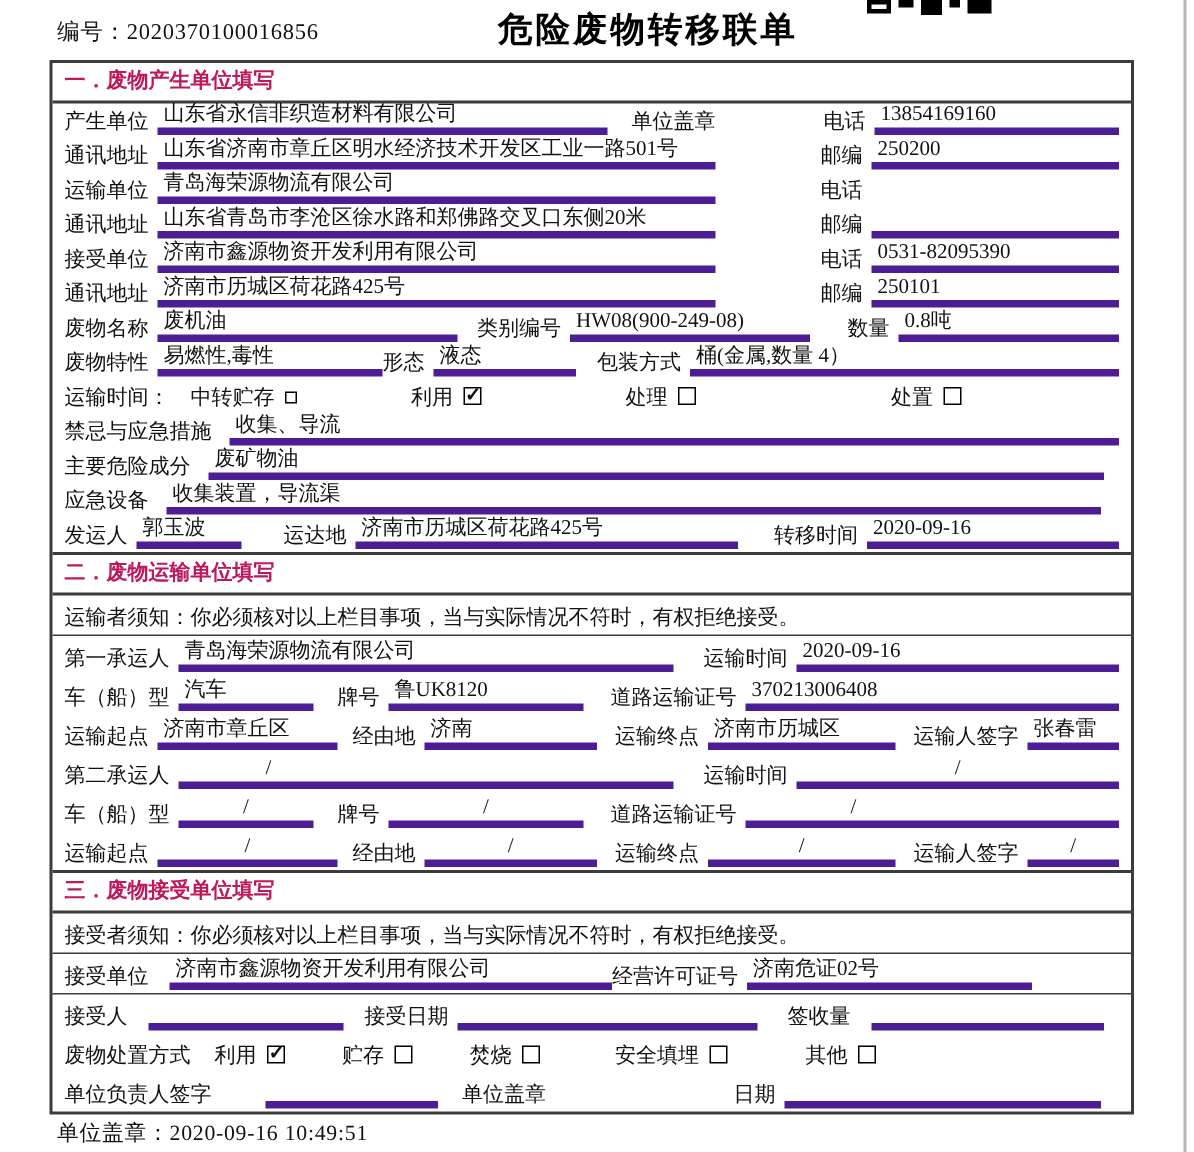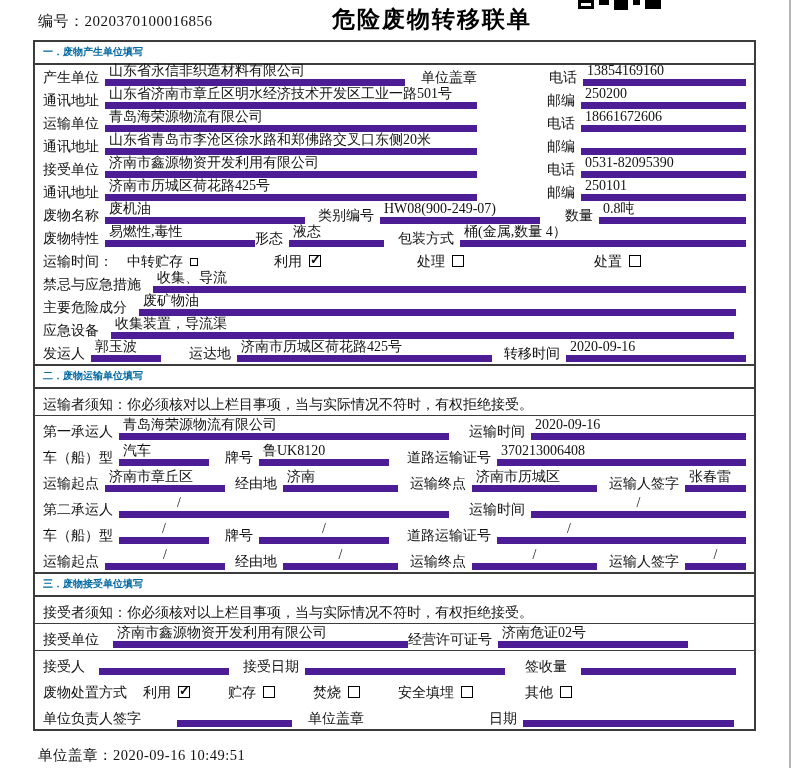--- a/index.html
+++ b/index.html
@@ -15,30 +15,30 @@
   .qr{position:absolute;left:578px;top:0;height:11px;display:flex;align-items:flex-start;gap:5px}
   .qr .b{background:#000}
   .qr .outline{width:16px;height:9px;border:3px solid #000;background:#fff;box-sizing:border-box}
   .page-edge{position:absolute;left:789px;top:0;width:2px;height:768px;background:#b5b5b5}
 
   .form{
     position:absolute;left:33px;top:40px;width:723px;box-sizing:border-box;
     border:2px solid #3c3c3c;background:#fff;
   }
   .sec-h{
-    font-family:"Liberation Sans","DejaVu Sans",sans-serif;font-weight:bold;font-size:10px;
-    padding:3px 8px 4px;border-bottom:2px solid #3c3c3c;color:#0369a1;
+    font-family:"Liberation Sans","DejaVu Sans",sans-serif;font-weight:bold;font-size:14px;
+    padding:3px 8px 4px;border-bottom:2px solid #3c3c3c;color:#be185d;
   }
   .sec-h.bt{border-top:2px solid #3c3c3c}
   .row{display:flex;align-items:flex-end;height:21px;padding:0 8px 2px;line-height:1.25}
   .row.h26{height:24px}
   .row.bb{border-bottom:1px solid #3c3c3c}
   .lbl{white-space:nowrap;flex-shrink:0}
   .fld{
-    border-bottom:7px solid #4c1d95;padding:0 4px;white-space:nowrap;margin-left:6px;
+    border-bottom:5px solid #4c1d95;padding:0 4px;white-space:nowrap;margin-left:6px;
     flex-shrink:0;min-height:16px;box-sizing:border-box;overflow:hidden;
   }
   .grow{flex:1 1 auto;min-width:0}
   .ctr{text-align:center}
   .chk{display:inline-block;width:12px;height:12px;border:1px solid #000;margin-left:7px;vertical-align:-1px;position:relative;box-sizing:border-box}
   .chk.small{width:8px;height:8px;vertical-align:0}
   .chk.checked::after{content:"✓";position:absolute;left:0px;top:-4px;font-size:13px;font-weight:bold}
   .footer{position:absolute;left:38px;top:746px;font-size:14.5px;letter-spacing:.5px}
 </style>
 </head>
@@ -73,21 +73,20 @@
     <span class="lbl">通讯地址</span>
     <span class="fld" style="width:372px">山东省济南市章丘区明水经济技术开发区工业一路501号</span>
     <span class="lbl" style="margin-left:70px">邮编</span>
     <span class="fld grow">250200</span>
   </div>
 
   <div class="row">
     <span class="lbl">运输单位</span>
     <span class="fld" style="width:372px">青岛海荣源物流有限公司</span>
     <span class="lbl" style="margin-left:70px">电话</span>
-    <span class="fld grow">18661672606</span>
   </div>
 
   <div class="row">
     <span class="lbl">通讯地址</span>
     <span class="fld" style="width:372px">山东省青岛市李沧区徐水路和郑佛路交叉口东侧20米</span>
     <span class="lbl" style="margin-left:70px">邮编</span>
     <span class="fld grow"></span>
   </div>
 
   <div class="row">
@@ -101,21 +100,21 @@
     <span class="lbl">通讯地址</span>
     <span class="fld" style="width:372px">济南市历城区荷花路425号</span>
     <span class="lbl" style="margin-left:70px">邮编</span>
     <span class="fld grow">250101</span>
   </div>
 
   <div class="row">
     <span class="lbl">废物名称</span>
     <span class="fld" style="width:200px">废机油</span>
     <span class="lbl" style="margin-left:13px">类别编号</span>
-    <span class="fld" style="width:160px">HW08(900-249-07)</span>
+    <span class="fld" style="width:160px">HW08(900-249-08)</span>
     <span class="lbl" style="margin-left:25px">数量</span>
     <span class="fld grow">0.8吨</span>
   </div>
 
   <div class="row">
     <span class="lbl">废物特性</span>
     <span class="fld" style="width:150px">易燃性,毒性</span>
     <span class="lbl" style="">形态</span>
     <span class="fld" style="width:95px">液态</span>
     <span class="lbl" style="margin-left:14px">包装方式</span>
@@ -143,21 +142,21 @@
   <div class="row">
     <span class="lbl">应急设备</span>
     <span class="fld grow" style="margin-left:12px;margin-right:12px">收集装置，导流渠</span>
   </div>
 
   <div class="row">
     <span class="lbl">发运人</span>
     <span class="fld" style="width:70px">郭玉波</span>
     <span class="lbl" style="margin-left:28px">运达地</span>
     <span class="fld" style="width:255px">济南市历城区荷花路425号</span>
-    <span class="lbl" style="margin-left:12px">转移时间</span>
+    <span class="lbl" style="margin-left:24px">转移时间</span>
     <span class="fld grow">2020-09-16</span>
   </div>
 
   <div class="sec-h bt">二．废物运输单位填写</div>
 
   <div class="row h26 bb">
     <span class="lbl">运输者须知：你必须核对以上栏目事项，当与实际情况不符时，有权拒绝接受。</span>
   </div>
 
   <div class="row h26">
@@ -234,21 +233,21 @@
     <span class="fld" style="width:200px"></span>
     <span class="lbl" style="margin-left:20px">签收量</span>
     <span class="fld grow" style="margin-left:14px;margin-right:10px"></span>
   </div>
 
   <div class="row h26">
     <span class="lbl">废物处置方式</span>
     <span class="lbl" style="margin-left:16px"><span>利用</span><span class="chk checked"></span></span>
     <span class="lbl" style="margin-left:38px"><span>贮存</span><span class="chk"></span></span>
     <span class="lbl" style="margin-left:38px"><span>焚烧</span><span class="chk"></span></span>
-    <span class="lbl" style="margin-left:38px"><span>安全填埋</span><span class="chk"></span></span>
+    <span class="lbl" style="margin-left:50px"><span>安全填埋</span><span class="chk"></span></span>
     <span class="lbl" style="margin-left:52px"><span>其他</span><span class="chk"></span></span>
   </div>
 
   <div class="row h26">
     <span class="lbl">单位负责人签字</span>
     <span class="fld" style="width:115px;margin-left:36px"></span>
     <span class="lbl" style="margin-left:16px">单位盖章</span>
     <span class="lbl" style="margin-left:125px">日期</span>
     <span class="fld grow" style="margin-right:12px"></span>
   </div>

